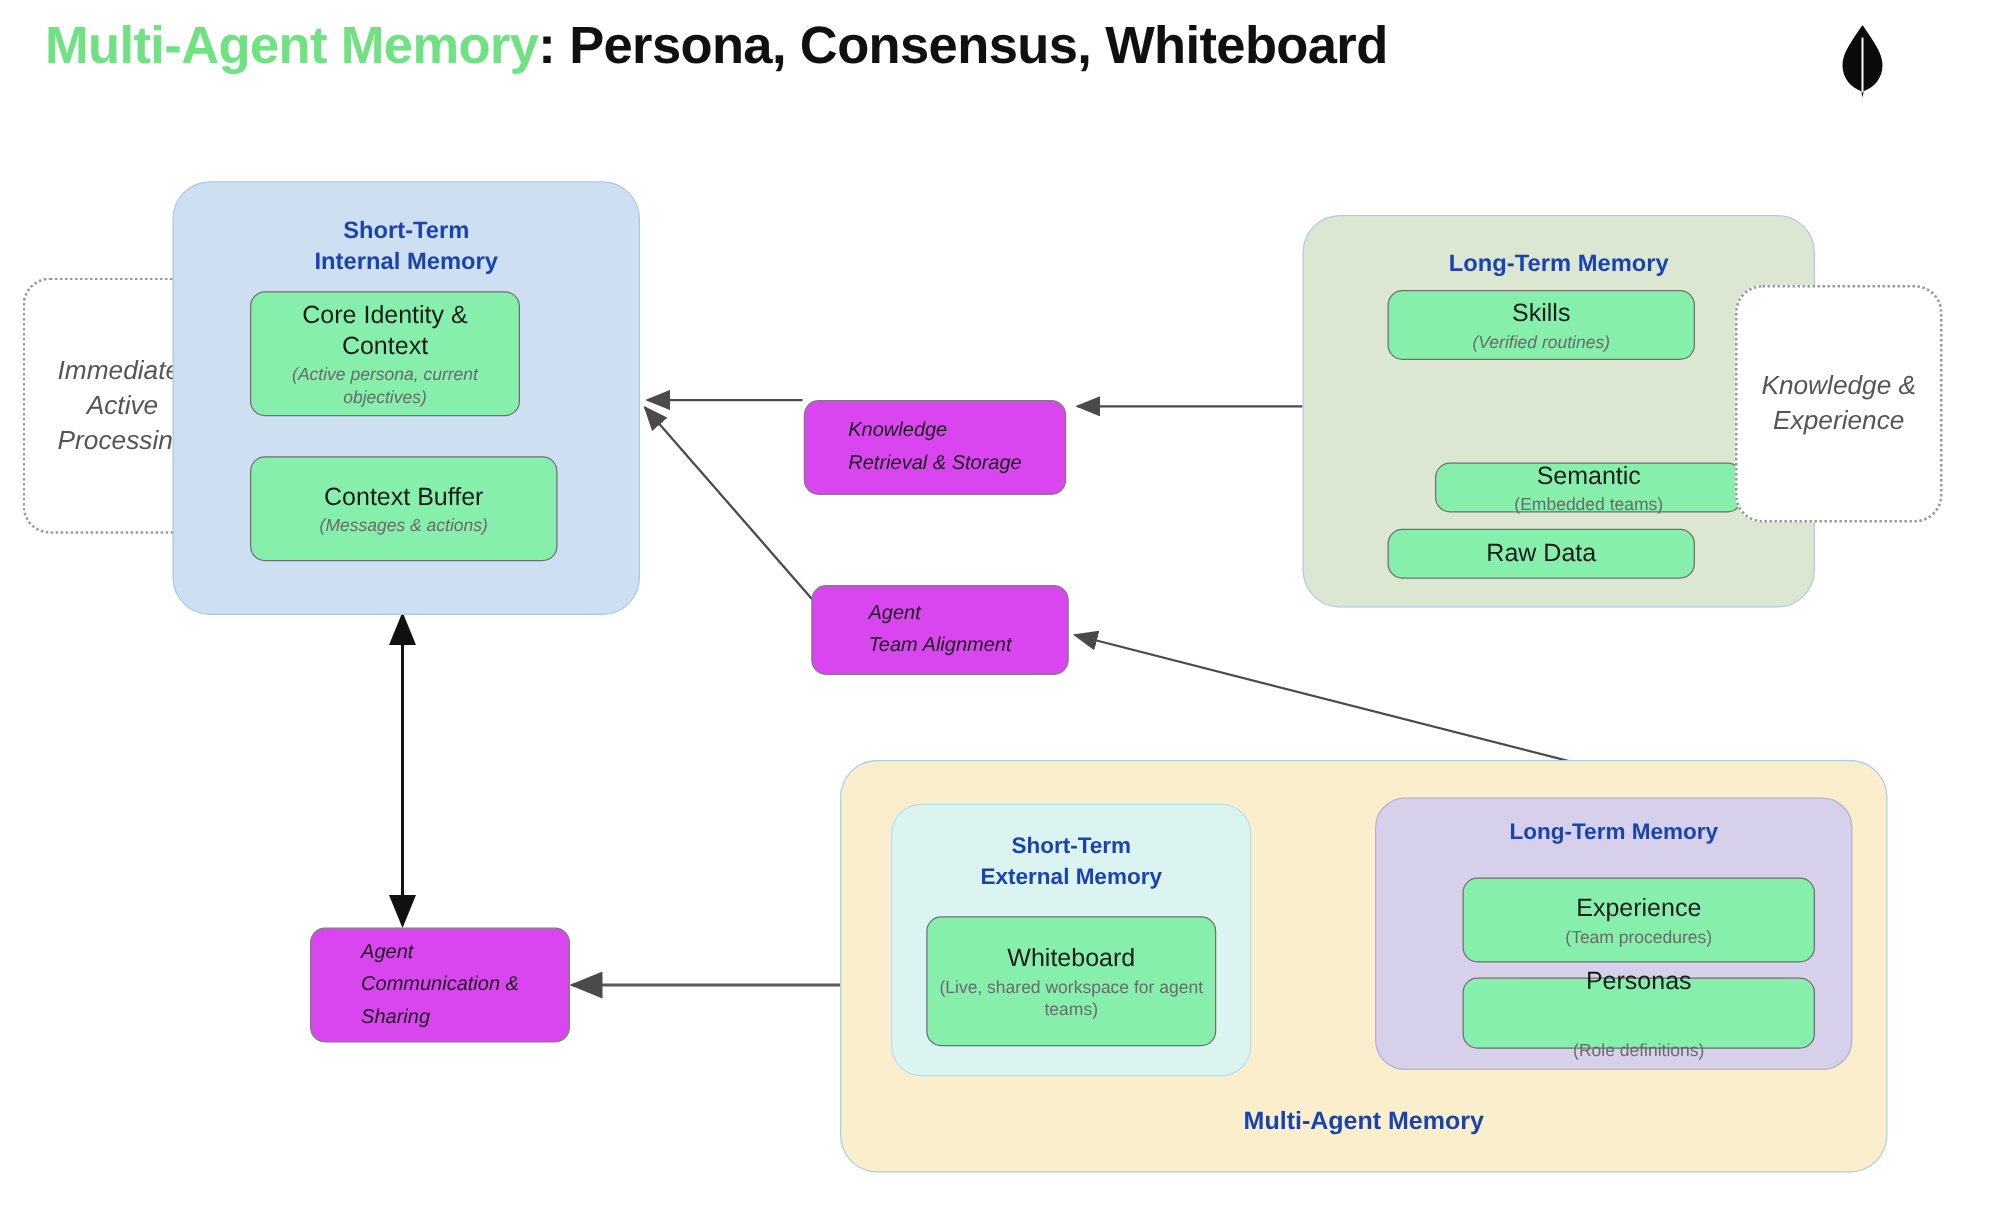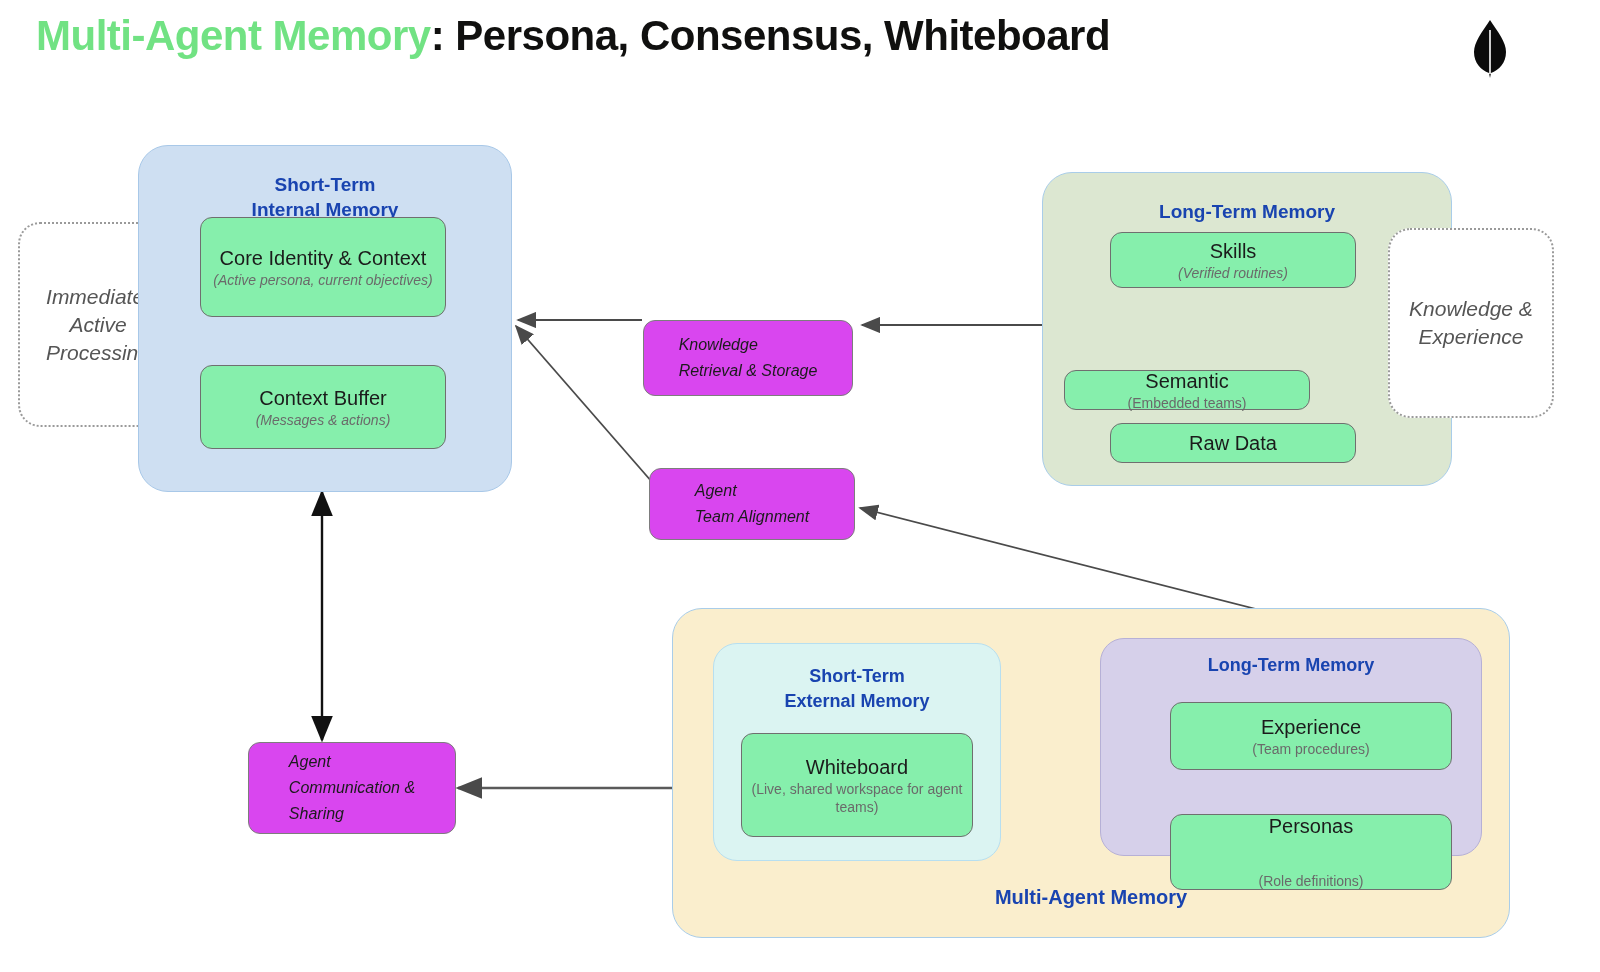--- a/index.html
+++ b/index.html
@@ -123,37 +123,37 @@
   </svg>
 
   <div class="dotted" style="left:18px; top:222px; width:160px; height:205px;">Immediate,
 Active
 Processing</div>
 
   <div class="group group-blue" style="left:138px; top:145px; width:374px; height:347px;">
     <div class="group-title" style="top:26px;">Short-Term
 Internal Memory</div>
   </div>
-  <div class="card" style="left:200px; top:217px; width:246px; height:100px;">
+  <div class="card" style="left:200px; top:233px; width:216px; height:100px;">
     <div class="main">Core Identity &amp; Context</div>
     <div class="sub">(Active persona, current objectives)</div>
   </div>
   <div class="card" style="left:200px; top:365px; width:246px; height:84px;">
     <div class="main">Context Buffer</div>
     <div class="sub">(Messages &amp; actions)</div>
   </div>
 
   <div class="group group-green" style="left:1042px; top:172px; width:410px; height:314px;">
     <div class="group-title" style="top:26px;">Long-Term Memory</div>
   </div>
   <div class="card" style="left:1110px; top:232px; width:246px; height:56px;">
     <div class="main">Skills</div>
     <div class="sub">(Verified routines)</div>
   </div>
-  <div class="card" style="left:1064px; top:370px; width:246px; height:40px;">
+  <div class="card" style="left:1148px; top:370px; width:246px; height:40px;">
     <div class="main">Semantic</div>
     <div class="sub up">(Embedded teams)</div>
   </div>
   <div class="card" style="left:1110px; top:423px; width:246px; height:40px;">
     <div class="main">Raw Data</div>
   </div>
 
   <div class="dotted" style="left:1388px; top:228px; width:166px; height:190px;">Knowledge &amp;
 Experience</div>
 
@@ -178,18 +178,18 @@
     <div class="sub up">(Live, shared workspace for agent teams)</div>
   </div>
 
   <div class="group group-purple" style="left:1100px; top:638px; width:382px; height:218px; border-radius:24px;">
     <div class="group-title sm" style="top:14px;">Long-Term Memory</div>
   </div>
   <div class="card" style="left:1170px; top:702px; width:282px; height:68px;">
     <div class="main">Experience</div>
     <div class="sub up">(Team procedures)</div>
   </div>
-  <div class="card" style="left:1170px; top:814px; width:282px; height:76px;gap:33px;">
+  <div class="card" style="left:1170px; top:782px; width:282px; height:57px;gap:33px;">
     <div class="main">Personas</div>
     <div class="sub up">(Role definitions)</div>
   </div>
 
 </div>
 
 </body></html>

